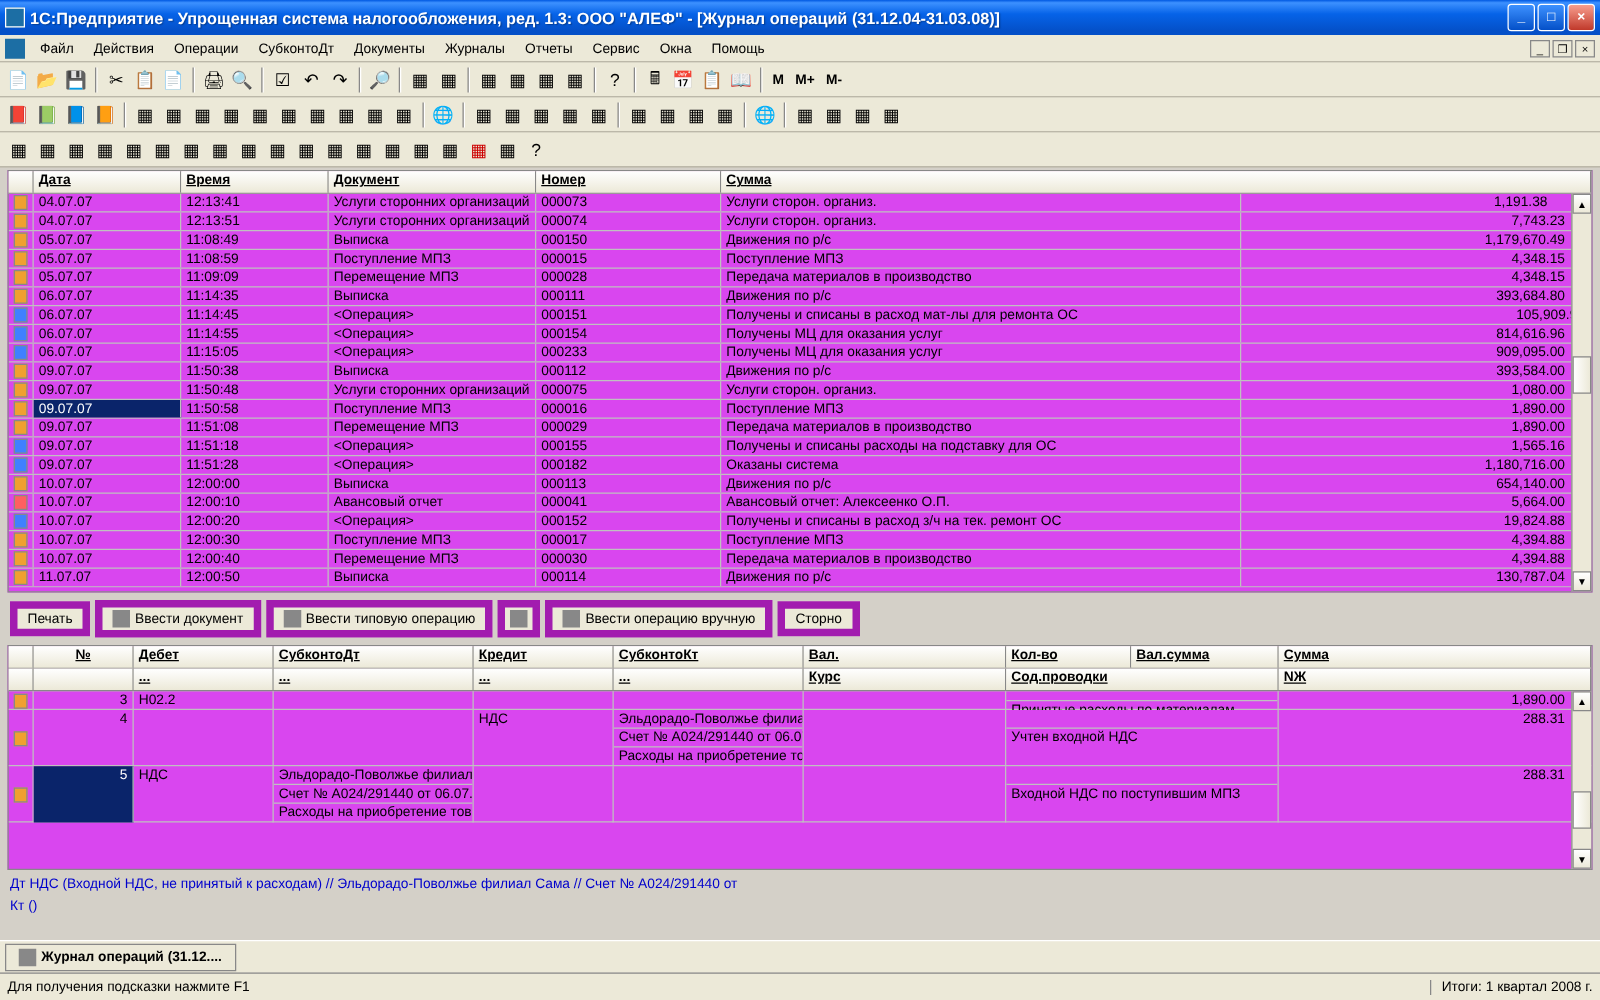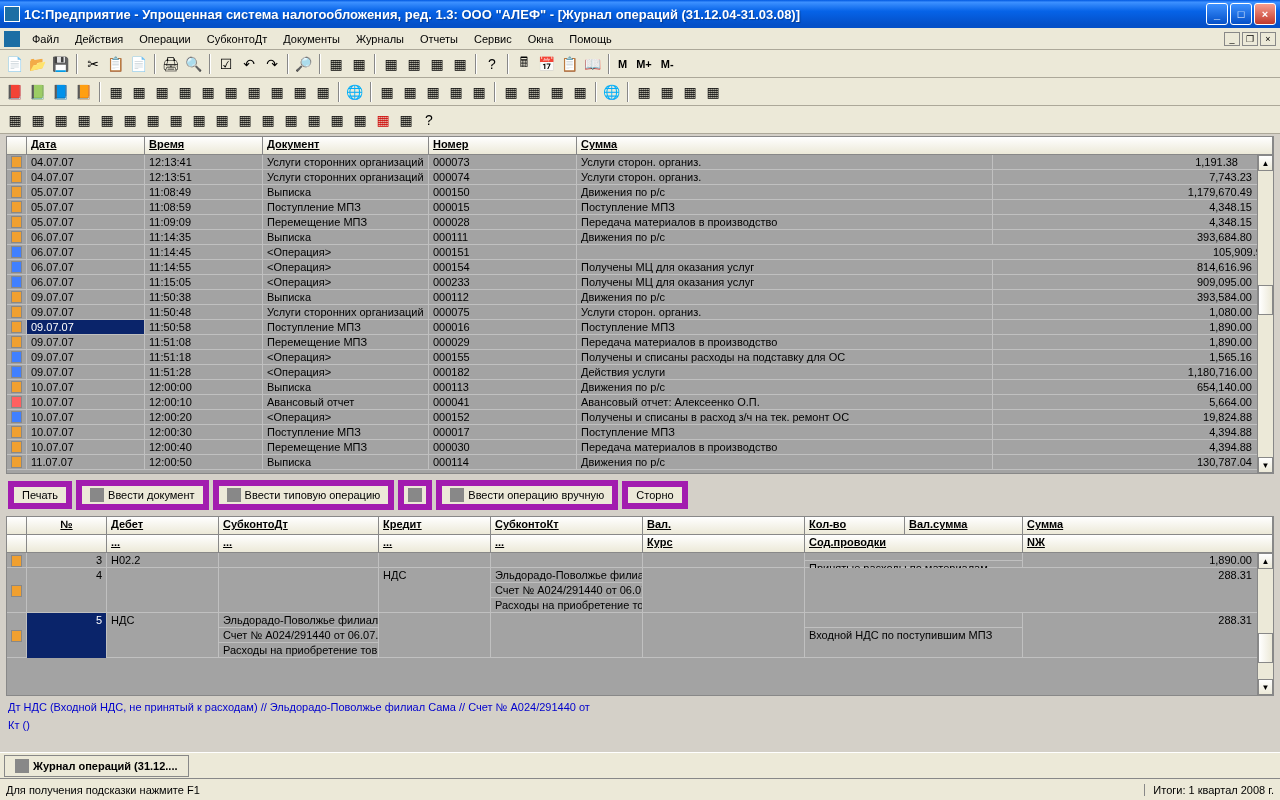--- a/index.html
+++ b/index.html
@@ -13,21 +13,21 @@
 .win-close { background:linear-gradient(to bottom,#f89e8e,#c0392b); }
 .menubar { background:#ece9d8; height:22px; display:flex; align-items:center; padding:0 4px; border-bottom:1px solid #aca899; gap:0; }
 .menu-item { padding:2px 8px; cursor:pointer; }
 .menu-icon { width:16px; height:16px; background:#1c6ea4; margin-right:4px; }
 .mdi-btns { margin-left:auto; display:flex; gap:2px; }
 .mdi-btn { width:16px; height:14px; border:1px solid #888; background:#ece9d8; font-size:9px; display:flex; align-items:center; justify-content:center; cursor:pointer; }
 .toolbar { background:#ece9d8; height:28px; display:flex; align-items:center; padding:2px 4px; border-bottom:1px solid #aca899; gap:1px; }
 .tb-btn { width:22px; height:22px; border:1px solid transparent; display:flex; align-items:center; justify-content:center; cursor:pointer; font-size:14px; }
 .tb-sep { width:2px; height:20px; border-left:1px solid #888; border-right:1px solid #fff; margin:0 3px; }
 .tb-text { font-weight:bold; padding:0 4px; cursor:pointer; }
-.grid-wrap { background:#a3a3a3; border:1px solid #888; position:relative; }
+.grid-wrap { background:#d946ef; border:1px solid #888; position:relative; }
 .grid-header { display:flex; background:#ece9d8; border-bottom:1px solid #888; height:18px; }
 .gh-cell { border-right:1px solid #888; padding:1px 4px; font-weight:bold; text-decoration:underline; overflow:hidden; white-space:nowrap; background:linear-gradient(to bottom,#fff,#ece9d8); }
 .grid-body { overflow-y:auto; }
 .grid-row { display:flex; height:15px; border-bottom:1px solid #c0c0c0; }
 .grid-row.selected .gc-date { background:#0a246a; color:#fff; }
 .gc { border-right:1px solid #c0c0c0; padding:0 4px; overflow:hidden; white-space:nowrap; line-height:15px; }
 .gc.num { text-align:right; }
 .gc-icon { width:20px; flex:0 0 20px; display:flex; align-items:center; justify-content:center; }
 .row-ico { width:12px; height:12px; background:#f0a030; border:1px solid #888; }
 .row-ico.op { background:#4080ff; }
@@ -265,20 +265,21 @@
           <div class="gc num" style="flex:1;padding-right:20px">393,684.80</div>
         </div>
         <div class="grid-row">
           <div class="gc gc-icon">
             <div class="row-ico op"></div>
           </div>
           <div class="gc gc-date" style="width:118px">06.07.07</div>
           <div class="gc" style="width:118px">11:14:45</div>
           <div class="gc" style="width:166px">&lt;Операция&gt;</div>
           <div class="gc" style="width:148px">000151</div>
+          <div class="gc" style="width:416px">Получены и списаны в расход мат-лы для ремонта ОС</div>
           <div class="gc num" style="flex:1;padding-right:4px">105,909.92</div>
         </div>
         <div class="grid-row">
           <div class="gc gc-icon">
             <div class="row-ico op"></div>
           </div>
           <div class="gc gc-date" style="width:118px">06.07.07</div>
           <div class="gc" style="width:118px">11:14:55</div>
           <div class="gc" style="width:166px">&lt;Операция&gt;</div>
           <div class="gc" style="width:148px">000154</div>
@@ -352,21 +353,21 @@
           <div class="gc num" style="flex:1;padding-right:20px">1,565.16</div>
         </div>
         <div class="grid-row">
           <div class="gc gc-icon">
             <div class="row-ico op"></div>
           </div>
           <div class="gc gc-date" style="width:118px">09.07.07</div>
           <div class="gc" style="width:118px">11:51:28</div>
           <div class="gc" style="width:166px">&lt;Операция&gt;</div>
           <div class="gc" style="width:148px">000182</div>
-          <div class="gc" style="width:416px">Действия услуги</div>
+          <div class="gc" style="width:416px">Оказаны система</div>
           <div class="gc num" style="flex:1;padding-right:20px">1,180,716.00</div>
         </div>
         <div class="grid-row">
           <div class="gc gc-icon">
             <div class="row-ico "></div>
           </div>
           <div class="gc gc-date" style="width:118px">10.07.07</div>
           <div class="gc" style="width:118px">12:00:00</div>
           <div class="gc" style="width:166px">Выписка</div>
           <div class="gc" style="width:148px">000113</div>
@@ -526,20 +527,26 @@
           </div>
           <div class="dc" style="width:112px;height:45px">НДС</div>
           <div class="dc" style="width:152px;padding:0;height:45px">
             <div class="multiline" style="height:45px">
               <span>Эльдорадо-Поволжье филиал</span>
               <span>Счет № А024/291440 от 06.07.</span>
               <span>Расходы на приобретение тов</span>
             </div>
           </div>
           <div class="dc" style="width:162px;height:45px"></div>
+          <div class="dc" style="width:218px;padding:0;height:45px">
+            <div class="multiline" style="height:45px">
+              <span></span>
+              <span>Учтен входной НДС</span>
+            </div>
+          </div>
           <div class="dc num" style="flex:1;padding-right:20px;height:45px">288.31</div>
         </div>
         <div class="drow" style="height: 45px;">
           <div class="dc gc-icon" style="height:45px">
             <div class="row-ico"></div>
           </div>
           <div class="dc num sel" style="width:80px;height:45px">5</div>
           <div class="dc" style="width:112px;height:45px">НДС</div>
           <div class="dc" style="width:160px;padding:0;height:45px">
             <div class="multiline" style="height:45px">

